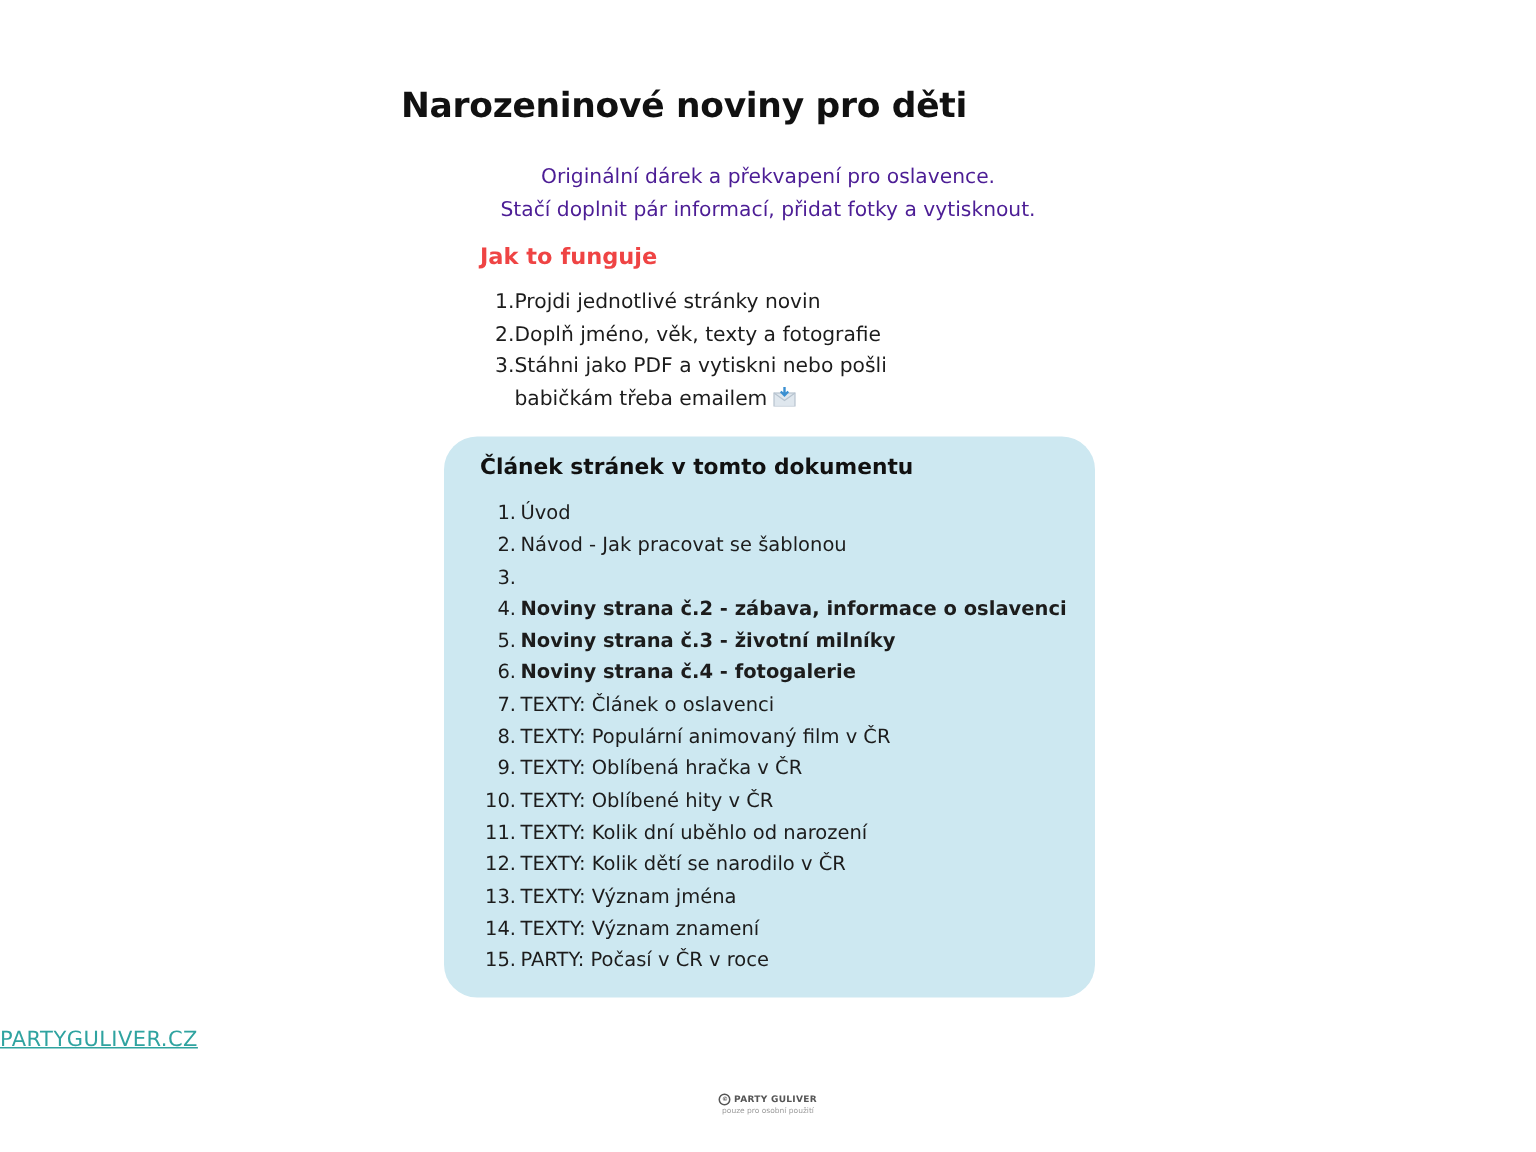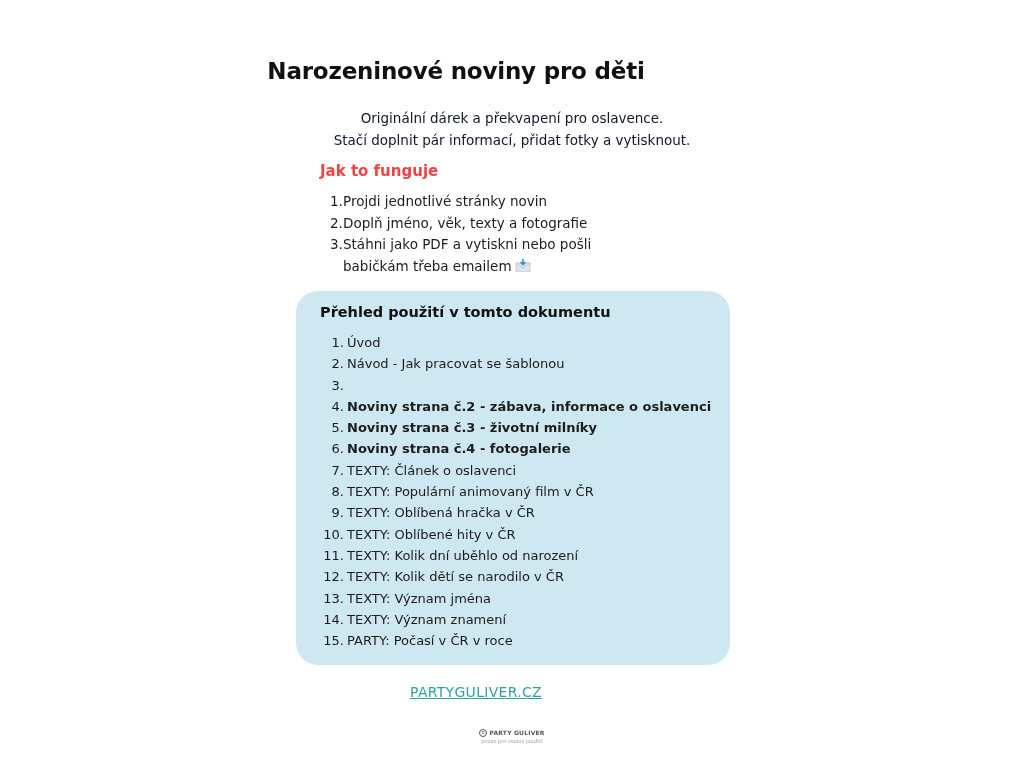--- a/index.html
+++ b/index.html
@@ -1,36 +1,36 @@
 <!DOCTYPE html>
 <html><head>
 <meta charset="utf-8">
 <style>
   html, body { margin:0; padding:0; background:#ffffff; }
   body { width:1024px; height:768px; position:relative; overflow:hidden;
          font-family:"DejaVu Sans", sans-serif; color:#1c1c1c; }
   .title { position:absolute; left:0; width:912px; top:58px; text-align:center;
            font-family:"DejaVu Sans", sans-serif; font-weight:bold; font-size:23px; color:#111; letter-spacing:-0.2px; }
   .subtitle { position:absolute; left:0; width:1024px; top:107px; text-align:center;
-              font-size:13.5px; line-height:22px; color:#0f172a; }
+              font-size:13.5px; line-height:22px; color:#4c1d95; }
   .howto-heading { position:absolute; left:320px; top:162px; font-weight:bold; font-size:15px; color:#ef4444; }
   .howto-list { position:absolute; left:330px; top:191px; margin:0; padding:0; list-style:none;
                 font-size:13.5px; line-height:21.5px; color:#1c1c1c; width:330px; }
   .howto-list li { display:flex; }
   .howto-list .num { width:13px; flex:none; }
   .emoji { display:inline-block; width:16px; height:13px; vertical-align:-1px; margin-left:3px; }
   .overview-box { position:absolute; left:296px; top:291px; width:434px; height:374px;
                   background:#cde8f1; border-radius:22px; }
   .overview-heading { position:absolute; left:320px; top:304px; font-weight:bold; font-size:14.5px; color:#111; }
   .overview-list { position:absolute; left:316px; top:332px; margin:0; padding:0; list-style:none;
                    font-size:13px; line-height:21.3px; color:#1c1c1c; }
   .overview-list li { display:flex; white-space:nowrap; }
   .overview-list .num { width:28px; text-align:right; padding-right:3px; flex:none; }
   .overview-list .bold { font-weight:bold; }
-  .site-link { position:absolute; left:0; width:952px; top:682px; text-align:center; }
+  .site-link { position:absolute; left:0; width:952px; top:682px; text-align:left; }
   .site-link a { color:#2fa3a0; font-size:14px; text-decoration:underline; letter-spacing:0.3px; }
   .footer-logo { position:absolute; left:0; width:1024px; top:729px; text-align:center; color:#555; }
   .footer-brand { font-size:6px; font-weight:bold; letter-spacing:0.2px; }
   .footer-note { font-size:5px; color:#999; margin-top:1px; }
   .copy-icon { display:inline-block; width:6px; height:6px; border:1px solid #555; border-radius:50%;
                font-size:4px; line-height:6px; text-align:center; vertical-align:middle; margin-right:2px; }
 </style>
 </head>
 <body>
 
@@ -59,21 +59,21 @@
       <span>babičkám třeba emailem</span><span class="emoji"><svg width="16" height="13" viewBox="0 0 16 13">
             <rect x="1" y="4" width="14" height="9" fill="#dfe7ee" stroke="#b7c3cf" stroke-width="0.8"></rect>
             <polyline points="1,4 8,9 15,4" fill="none" stroke="#b7c3cf" stroke-width="0.8"></polyline>
             <path d="M8 0 L8 5 M5.5 3 L8 5.5 L10.5 3" stroke="#3a8fd1" stroke-width="1.6" fill="none"></path>
           </svg></span>
     </span>
   </li>
 </ol>
 
 <div class="overview-box"></div>
-<div class="overview-heading">Přehled použití v tomto dokumentu</div>
+<div class="overview-heading">Článek stránek v tomto dokumentu</div>
 
 <ol class="overview-list" id="overview-list">
     <li>
       <span class="num">1.</span>
       <span>Úvod</span>
     </li>
     <li>
       <span class="num">2.</span>
       <span>Návod - Jak pracovat se šablonou</span>
     </li>

